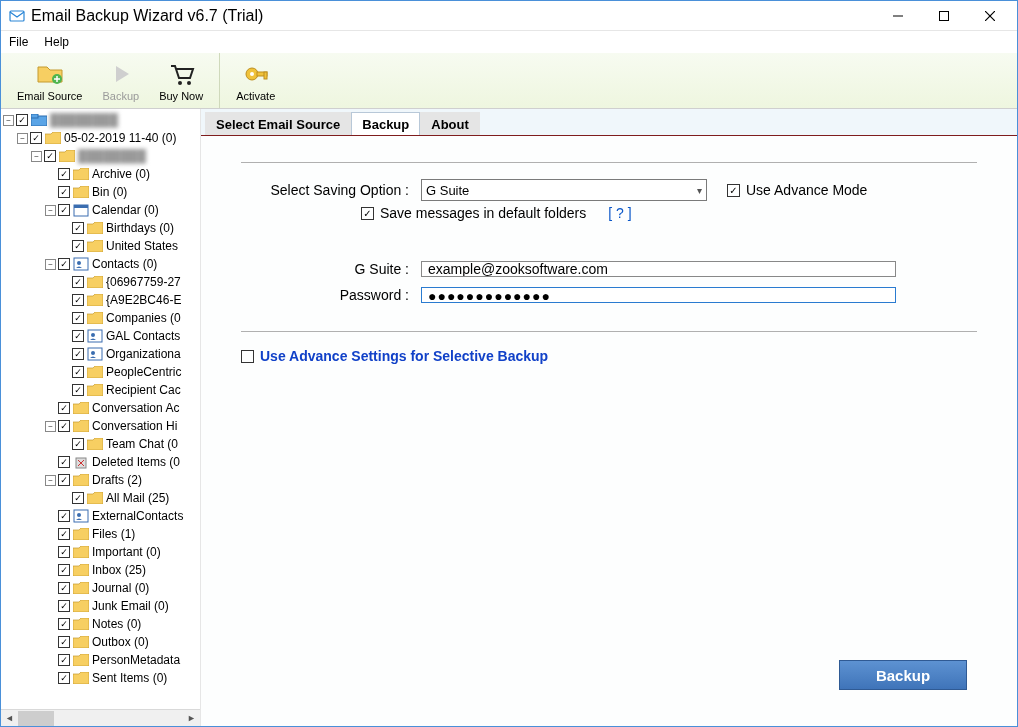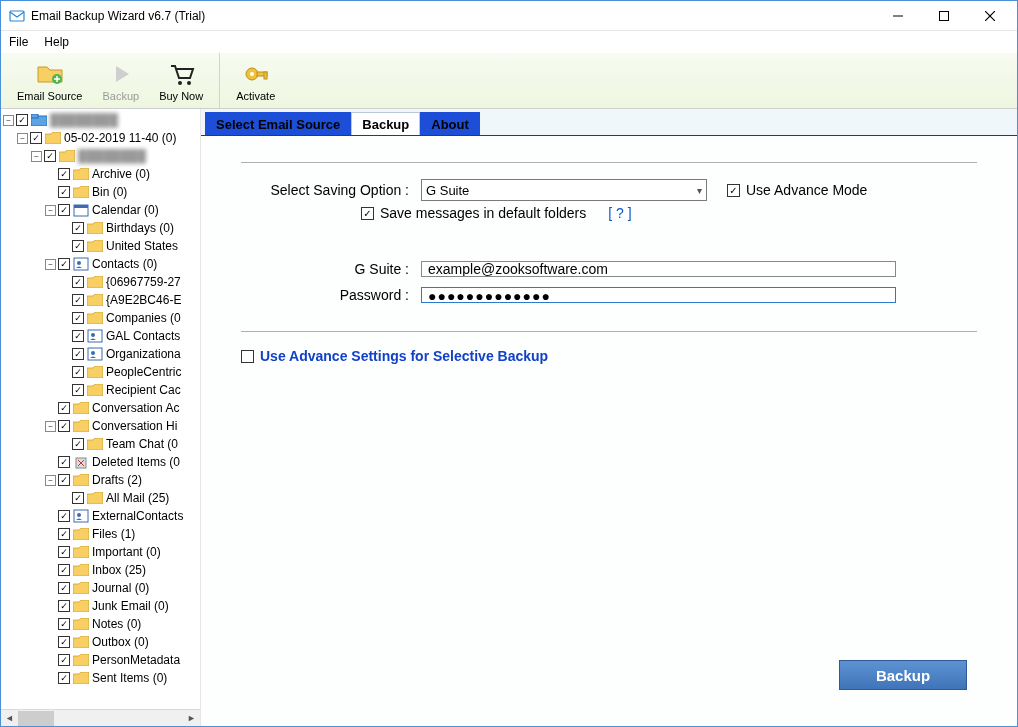--- a/index.html
+++ b/index.html
@@ -1,21 +1,21 @@
 <!DOCTYPE html>
 <html><head>
 <meta charset="utf-8">
 <style>
   * { box-sizing: border-box; margin: 0; padding: 0; }
   body { font-family: "Segoe UI", Tahoma, sans-serif; font-size: 12px; background: #fff; width: 1018px; height: 727px; overflow: hidden; border: 1px solid #4a90d9; }
   
   
   .titlebar { height: 30px; background: #fff; display: flex; align-items: center; padding: 0 4px 0 8px; border-bottom: 1px solid #e6e6e6;}
   .titlebar-icon { width: 16px; height: 16px; margin-right: 6px; }
-  .titlebar-title { flex: 1; font-size: 12px; color: #000; }
+  .titlebar-title { flex: 1; font-size: 16px; color: #000; }
   .window-controls { display: flex; }
   .window-btn { width: 46px; height: 30px; display: flex; align-items: center; justify-content: center; color: #222; }
   .window-btn svg { width: 10px; height: 10px; }
   
   
   .menubar { height: 22px; background: #fff; display: flex; align-items: center; padding: 0 8px; gap: 16px; font-size: 12px; }
   .menubar span { cursor: default; }
   
   
   .toolbar { height: 56px; background: linear-gradient(#f7fbf1,#eef6df); display: flex; align-items: center; padding: 0 0; border-bottom: 1px solid #cfcfcf;}
@@ -38,21 +38,21 @@
   .ind1{padding-left:0px;} .ind2{padding-left:14px;} .ind3{padding-left:28px;} .ind4{padding-left:42px;} .ind5{padding-left:56px;}
   .blur { filter: blur(2px); color:#999;}
   .hscroll { position:absolute; bottom:0; left:0; right:0; height:17px; background:#f0f0f0; border-top:1px solid #d9d9d9; display:flex; align-items:center;}
   .hscroll .arrow{width:17px;height:15px;display:flex;align-items:center;justify-content:center;color:#555;font-size:9px;}
   .hscroll .track{flex:1; height:15px; position:relative;}
   .hscroll .thumb{position:absolute; left:0; width:36px; height:15px; background:#cdcdcd;}
   
   
   .content { flex: 1; background: #f0f7fb; display:flex; flex-direction:column; }
   .tabs { display: flex; align-items: flex-end; height: 26px; padding-left: 4px; font-size: 13px; font-weight: bold;}
-  .tab { padding: 4px 10px 3px 10px; background:#1d4ed8; border:1px solid transparent; border-bottom:none;}
+  .tab { padding: 4px 10px 3px 10px; background:#e5e5e5; border:1px solid transparent; border-bottom:none;}
   .tab.active { background:#fff; border:1px solid #b8c8d8; border-bottom:1px solid #fff; position:relative; top:1px;}
   .tabpane { flex:1; background:#fdfefe; border-top:1px solid #7f1d1d; padding: 26px 40px 20px 40px; position:relative; }
   .form-sep { border-top:1px solid #b0b0b0; margin-bottom:16px; }
   
   .row1 { display:flex; align-items:center; margin-bottom:4px;}
   .lbl1 { width: 180px; text-align:right; padding-right:12px; font-size:14px;}
   .select { flex:0 0 286px; height:22px; border:1px solid #7a7a7a; background:#fff; padding:0 4px; font-size:13px; display:flex; align-items:center; justify-content:space-between;}
   .adv-mode { margin-left: 20px; font-size:14px; display:flex; align-items:center;}
   .chkbox {width:13px;height:13px;border:1px solid #333;margin-right:6px;display:inline-flex;align-items:center;justify-content:center;font-size:10px;}
   .chkbox.checked::after{content:"✓";}

